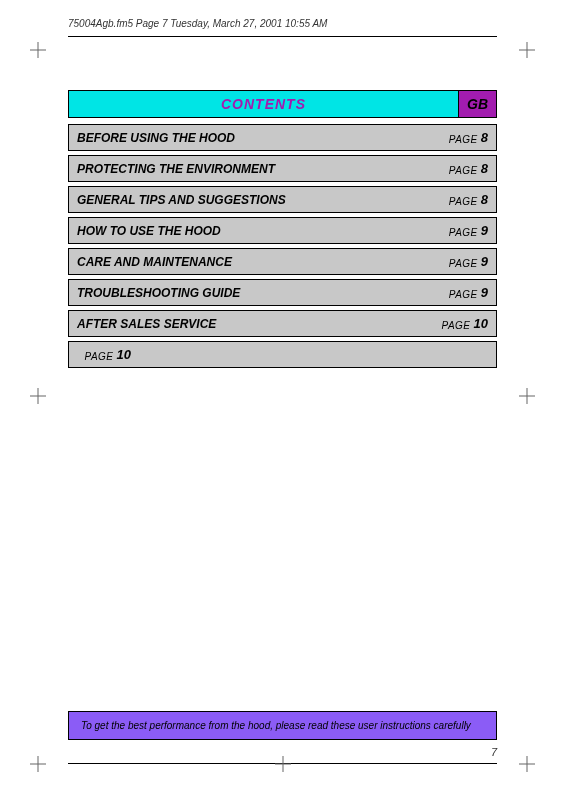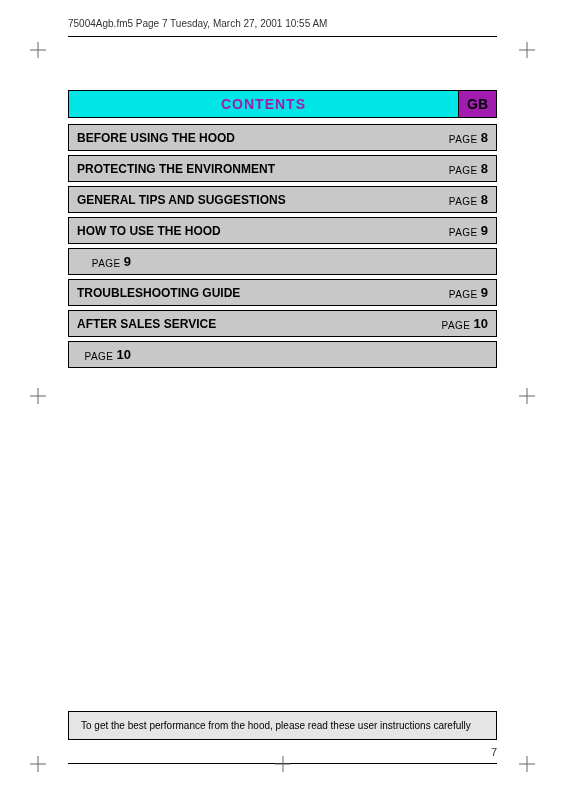--- a/index.html
+++ b/index.html
@@ -1,15 +1,15 @@
 <!DOCTYPE html>
 <html><head>
   <meta charset="utf-8">
   <style>
-    * { margin: 0; padding: 0; box-sizing: border-box; }
+    * { margin: 0; padding: 0; box-sizing: border-box; font-style: italic; }
 
     body {
       width: 565px;
       height: 800px;
       background: #fff;
       font-family: Arial, Helvetica, sans-serif;
       position: relative;
       overflow: hidden;
     }
 
@@ -157,21 +157,21 @@
     
     .bottom-note {
       position: absolute;
       bottom: 60px;
       left: 68px;
       right: 68px;
       border: 1.5px solid #000;
       padding: 8px 12px;
       font-size: 10px;
       color: #000;
-      background: #e5e5e5;
+      background: #8b5cf6;
     }
 
     
     .page-number {
       position: absolute;
       bottom: 42px;
       right: 68px;
       font-size: 11px;
       color: #333;
     }
@@ -241,20 +241,21 @@
           </span>
         </div>
         <div class="toc-row">
           <span class="toc-row-title">HOW TO USE THE HOOD</span>
           <span class="toc-row-page">
             <span class="page-word">PAGE</span>
             <span class="page-num">9</span>
           </span>
         </div>
         <div class="toc-row">
+          <span class="toc-row-title">CARE AND MAINTENANCE</span>
           <span class="toc-row-page">
             <span class="page-word">PAGE</span>
             <span class="page-num">9</span>
           </span>
         </div>
         <div class="toc-row">
           <span class="toc-row-title">TROUBLESHOOTING GUIDE</span>
           <span class="toc-row-page">
             <span class="page-word">PAGE</span>
             <span class="page-num">9</span>

